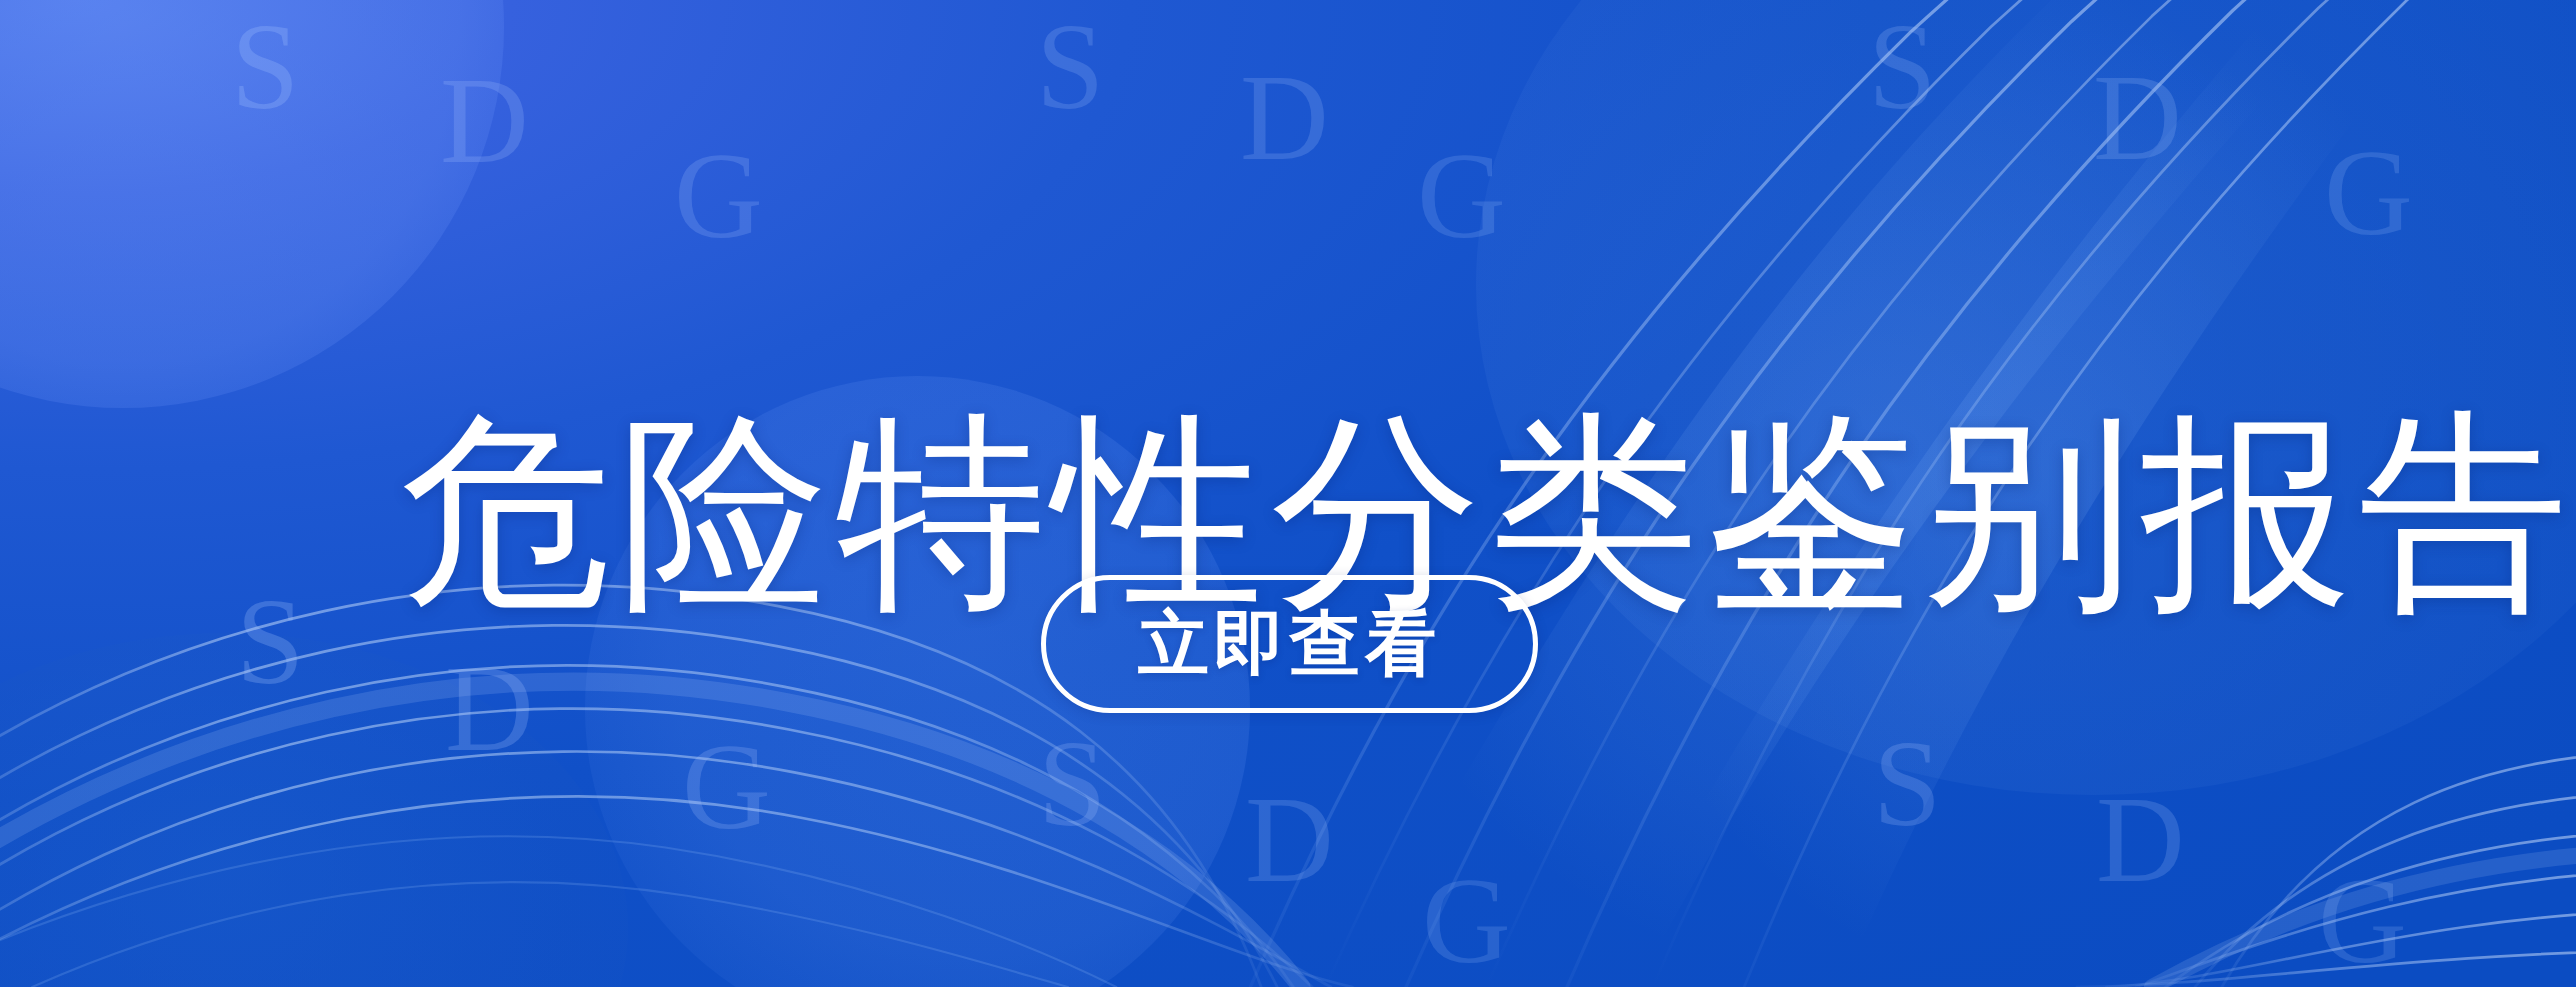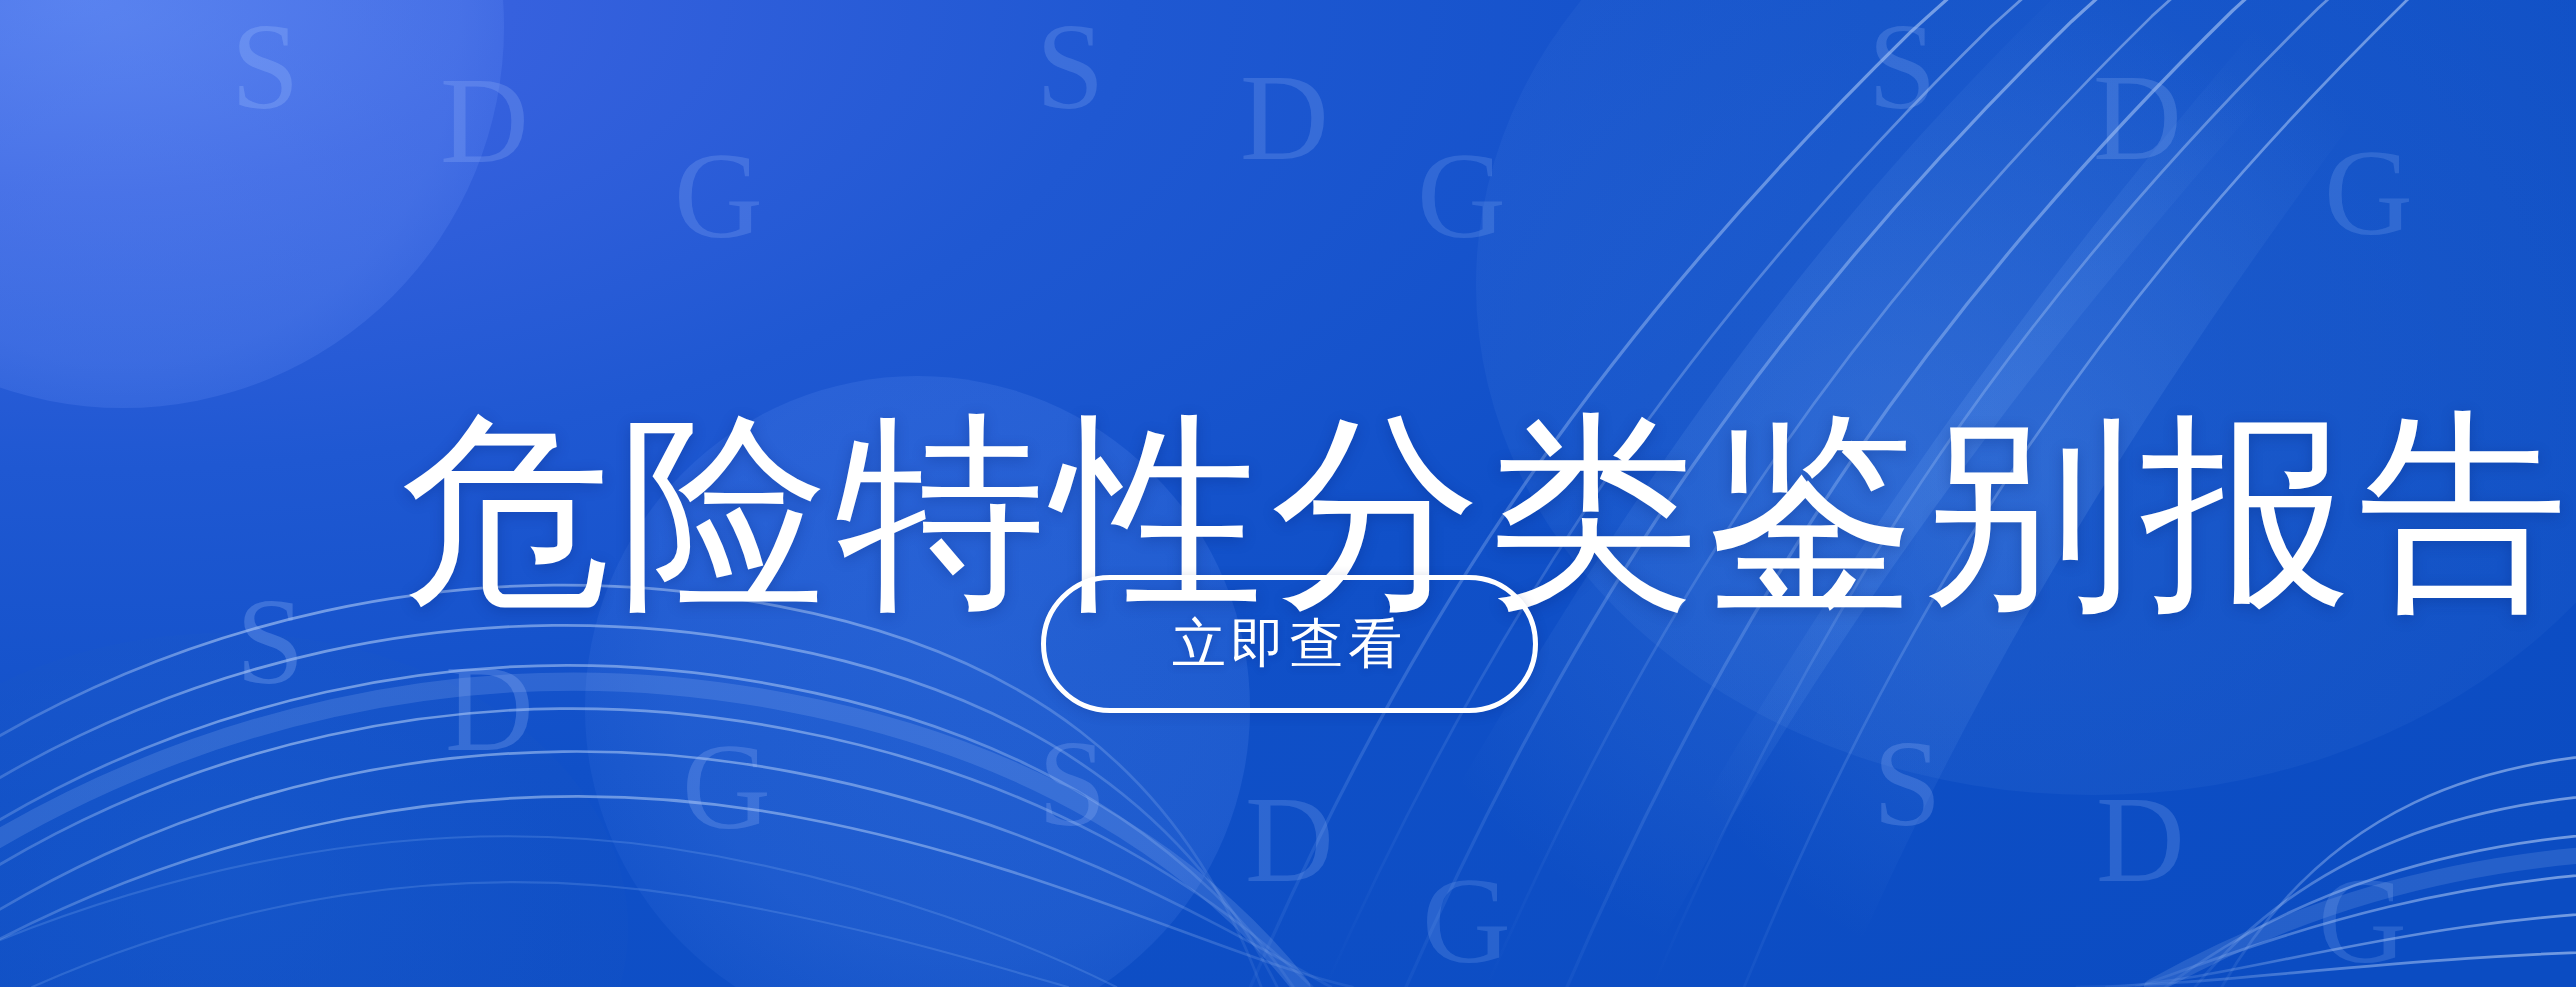--- a/index.html
+++ b/index.html
@@ -104,22 +104,22 @@
     border-radius: 69px;
     display: flex;
     align-items: center;
     justify-content: center;
     background: transparent;
     cursor: pointer;
     box-shadow: 0 2.1px 11.8px rgba(0,30,100,0.18);
   }
   #cta-label {
     color: #FFFFFF;
-    font-size: 54px;
-    font-weight: 400;
+    font-size: 71px;
+    font-weight: 700;
     letter-spacing: 4.8px;
     white-space: nowrap;
     text-shadow: 0 1.6px 7.5px rgba(0,32,110,0.22);
   }
 </style>
 </head>
 <body>
 
 <div id="banner">
 

